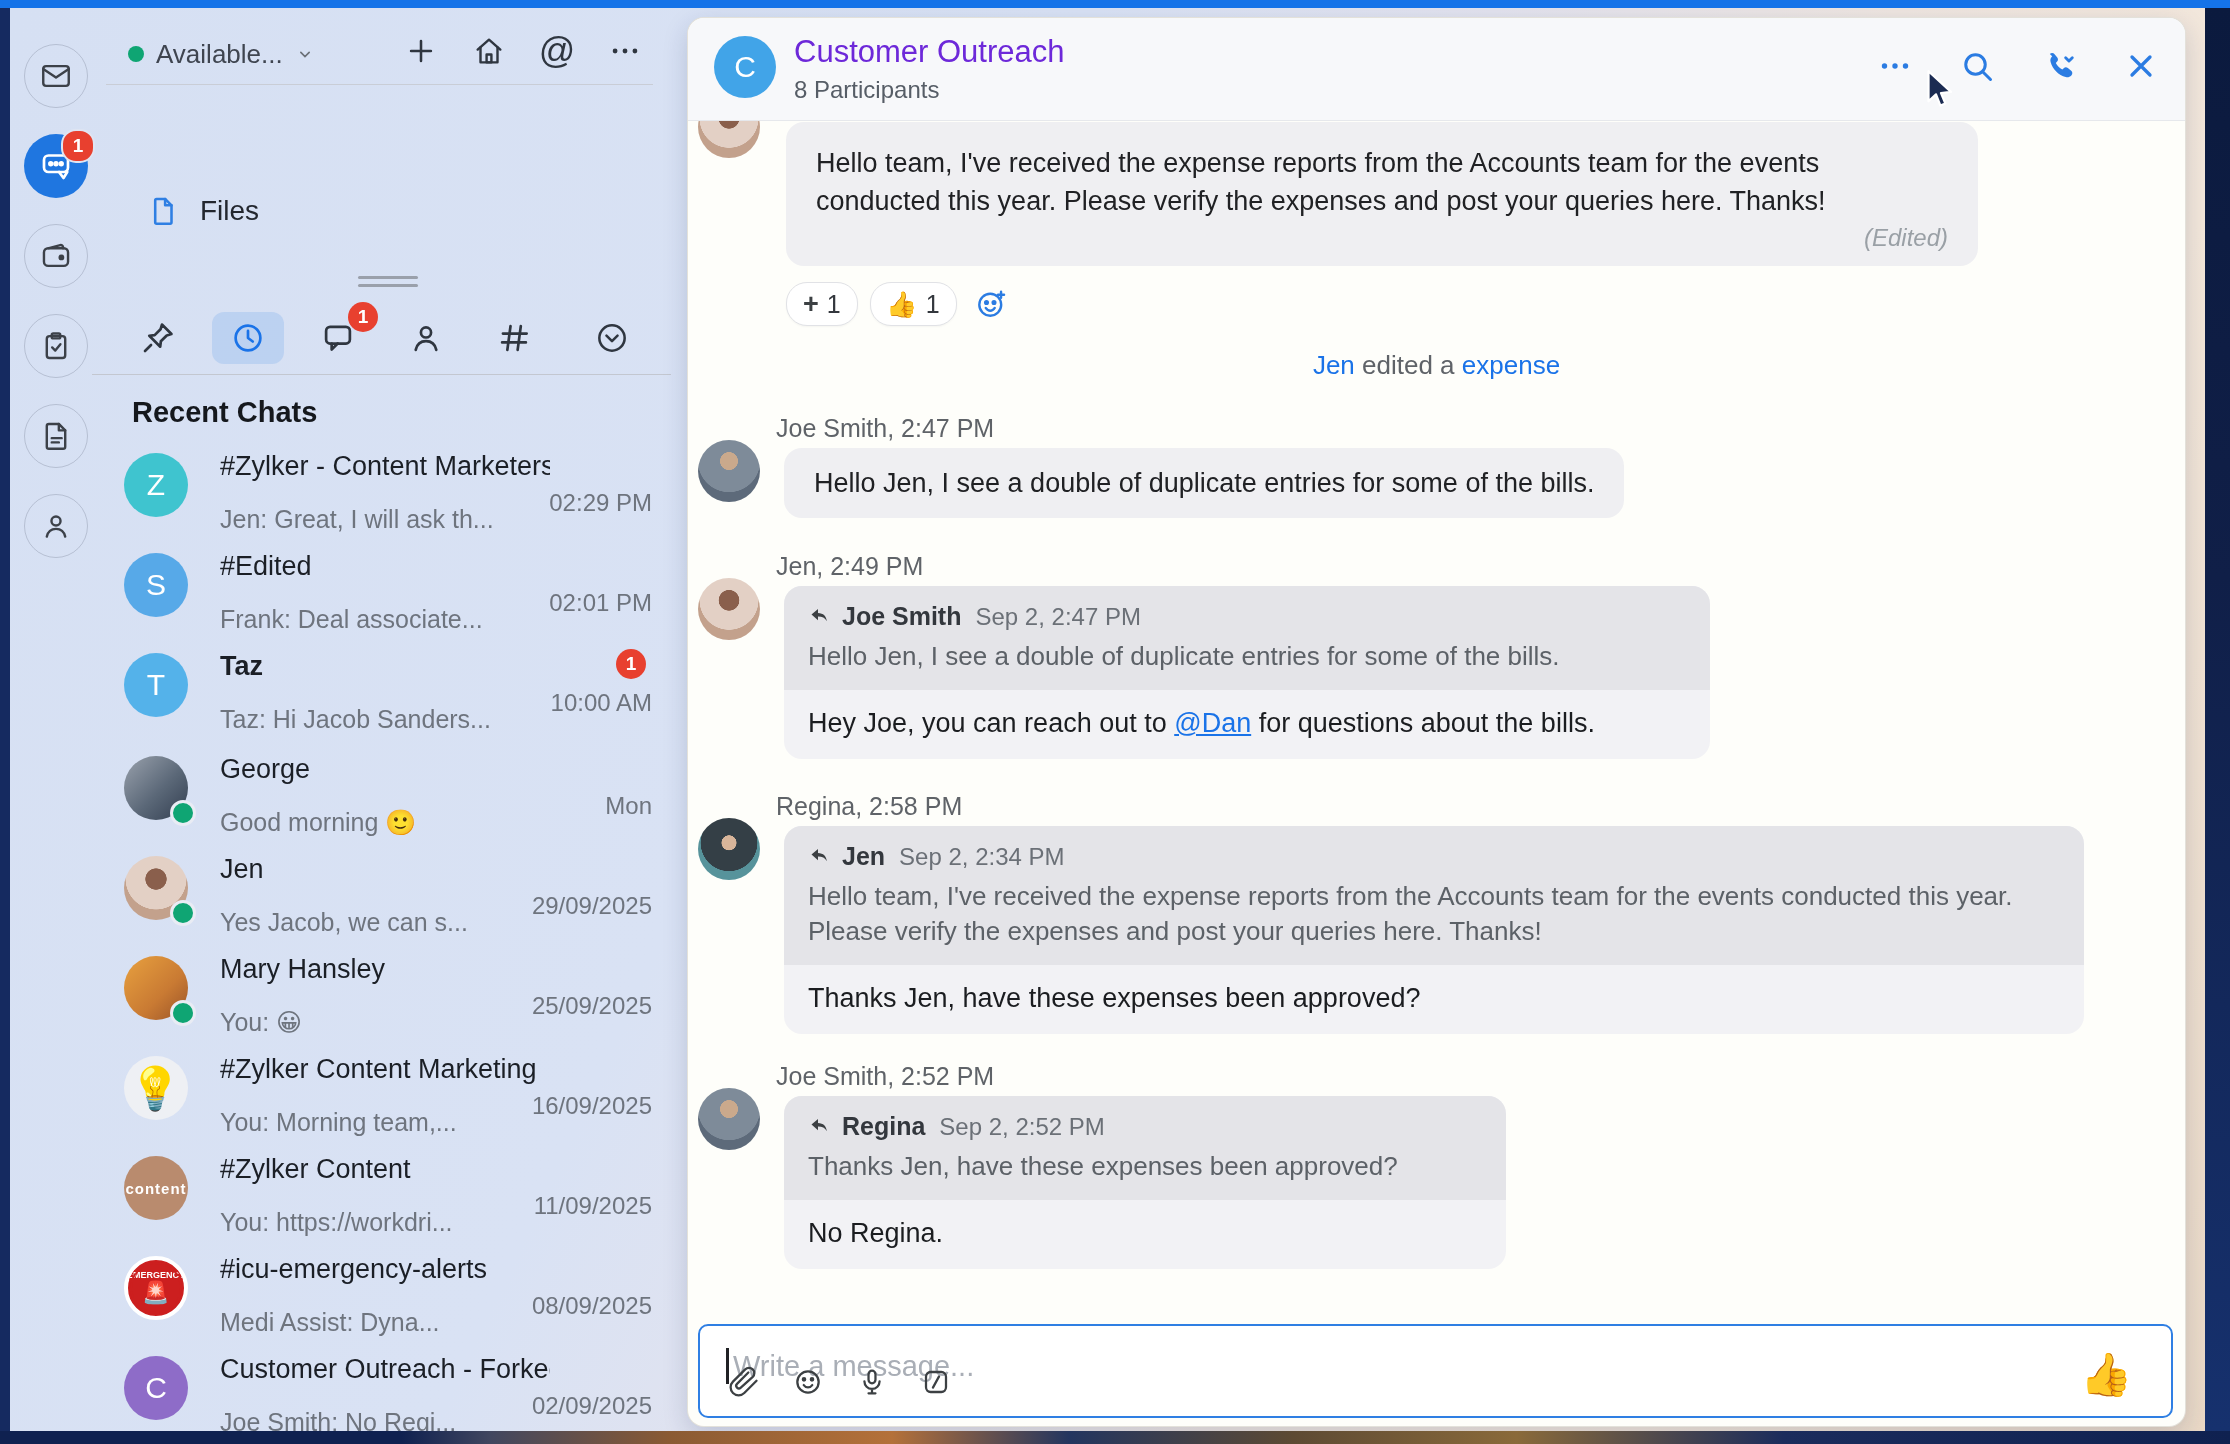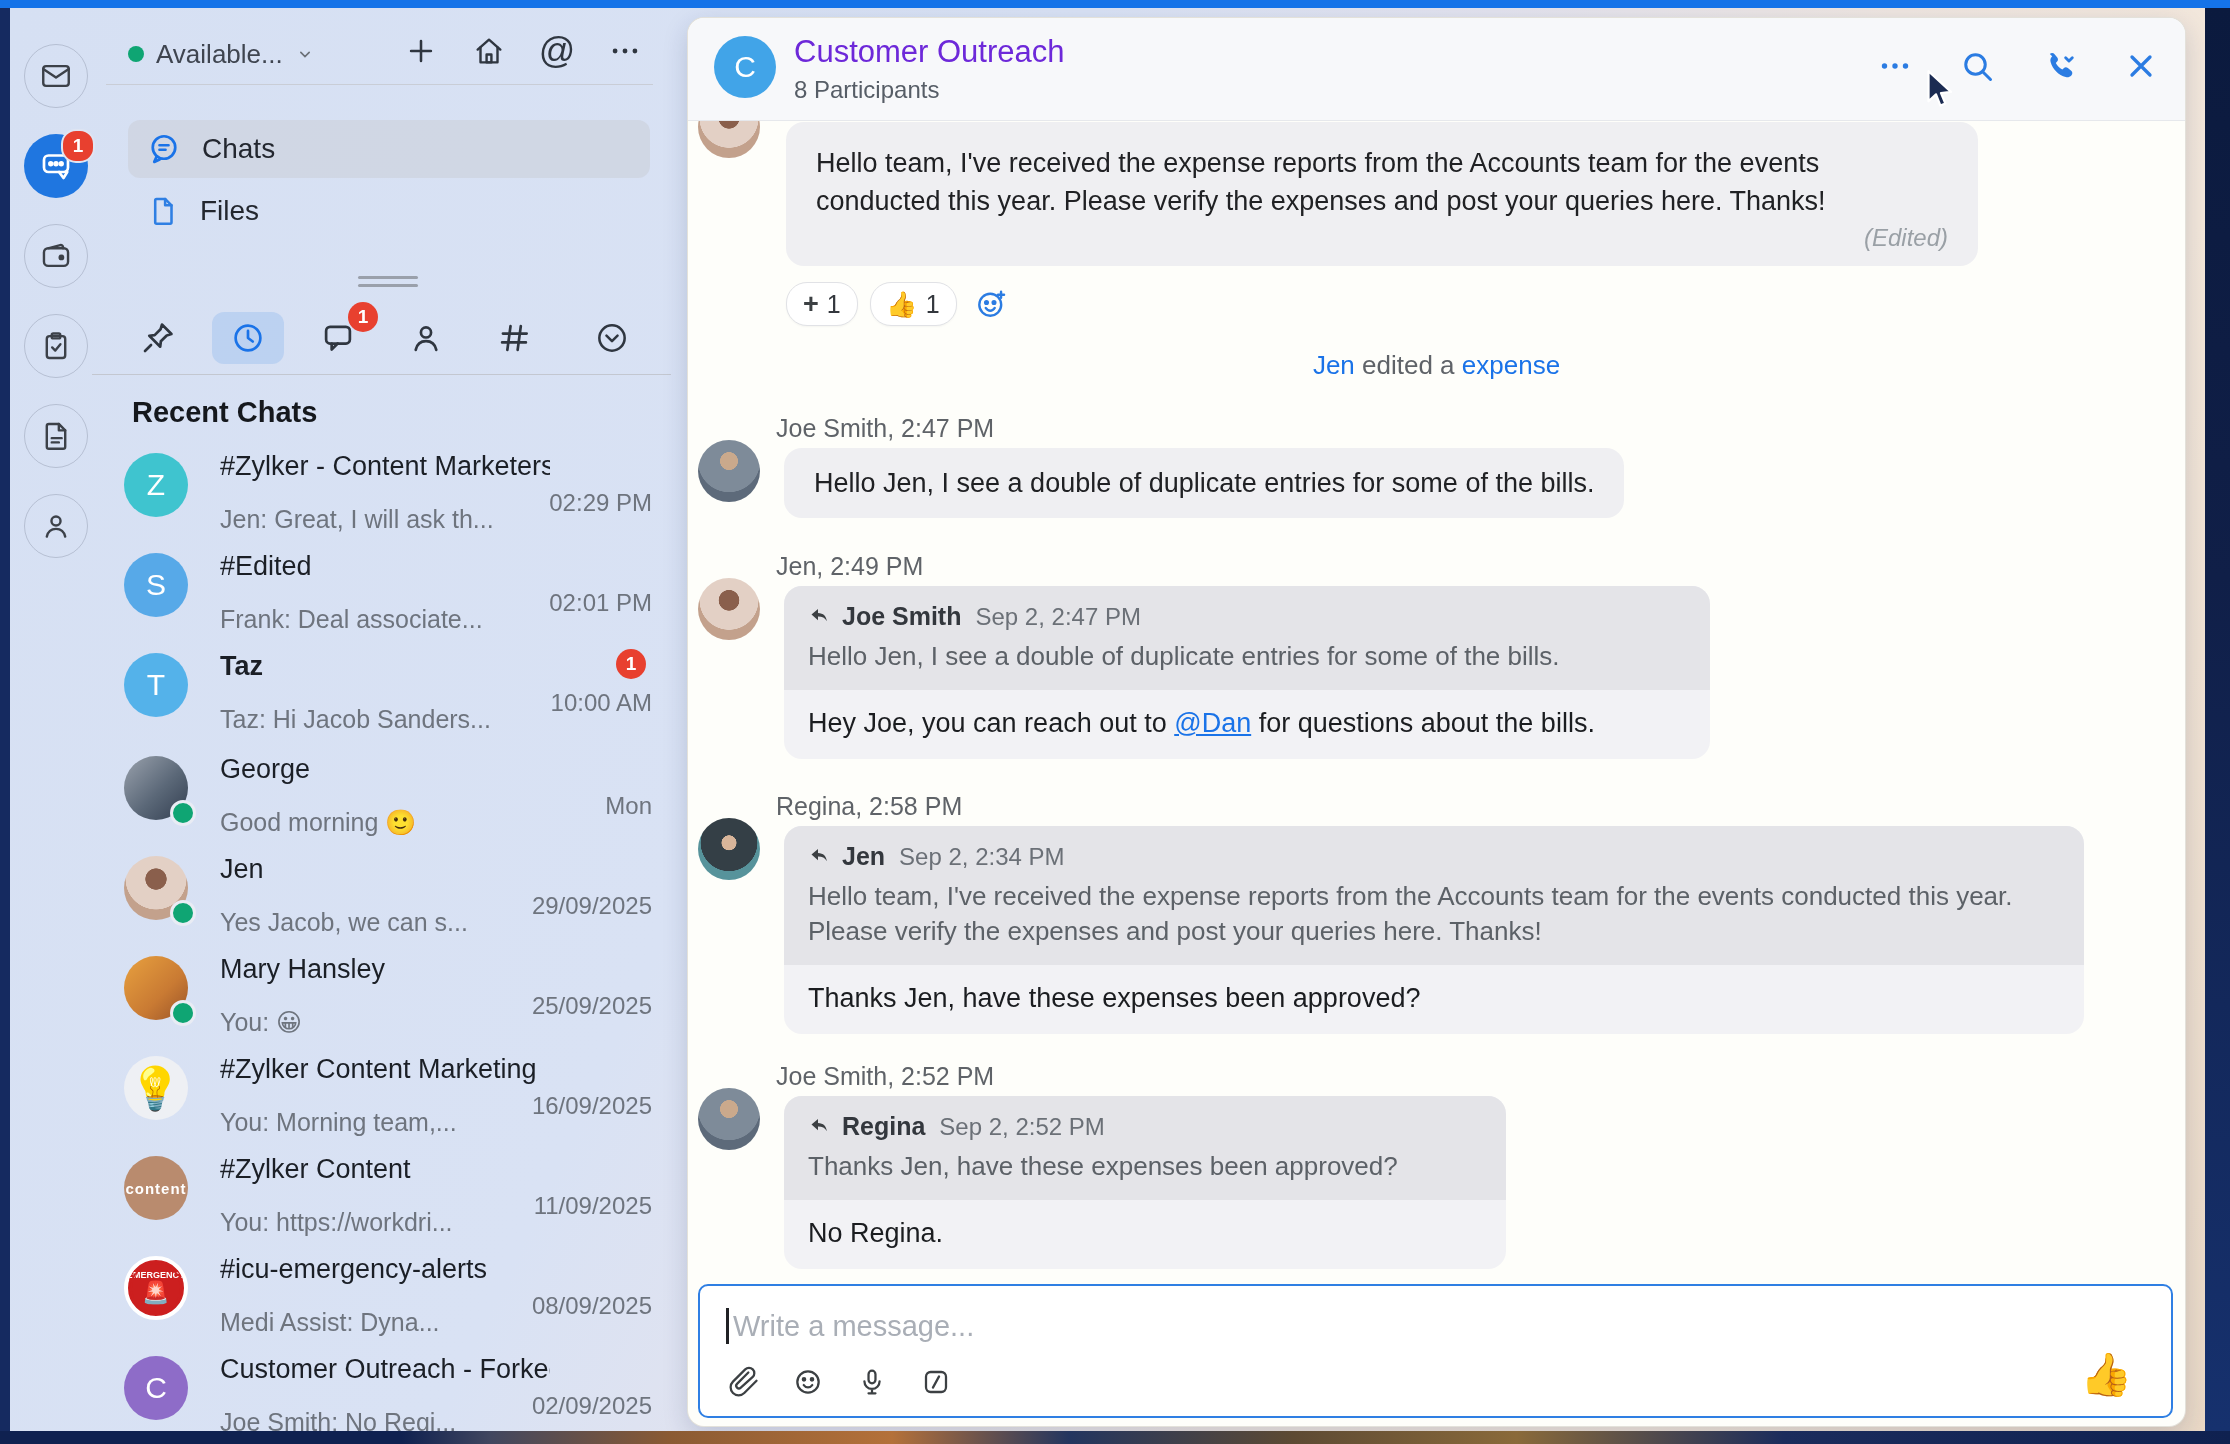--- a/index.html
+++ b/index.html
@@ -94,21 +94,21 @@
   .notice .action{color:#5f6368;}
   .q-bubble{position:absolute;border-radius:18px;overflow:hidden;background:#f2f2f5;}
   .quote{background:#e4e4e8;padding:16px 24px 16px;}
   .q-head{display:flex;align-items:center;gap:10px;}
   .q-author{font-size:25px;font-weight:bold;color:#33373d;}
   .q-time{font-size:24px;color:#6b7077;margin-left:4px;}
   .q-text{font-size:26px;line-height:35px;color:#5c6167;margin-top:8px;}
   .reply{padding:18px 24px 20px;font-size:27px;color:#1b1d20;}
   .mention{color:#1a73e8;text-decoration:underline;}
   
-  .composer{position:absolute;left:10px;right:12px;bottom:8px;height:134px;border:2px solid #2f7fe3;border-radius:10px;background:#fff;z-index:2;box-sizing:border-box;}
+  .composer{position:absolute;left:10px;right:12px;bottom:8px;height:94px;border:2px solid #2f7fe3;border-radius:10px;background:#fff;z-index:2;box-sizing:border-box;}
   .composer-input{position:absolute;left:26px;top:22px;display:flex;align-items:center;gap:4px;}
   .caret{width:3px;height:36px;background:#202124;}
   .ph{font-size:29px;color:#a9aeb6;}
   .composer-icons{position:absolute;left:26px;bottom:16px;display:flex;gap:28px;align-items:center;color:#3c4043;}
   .composer-icons .icon-btn{width:36px;height:36px;display:flex;align-items:center;justify-content:center;}
   .thumb-send{position:absolute;right:38px;bottom:20px;font-size:42px;line-height:1;}
 </style>
 </head>
 <body>
 
@@ -209,30 +209,20 @@
           <svg width="34" height="34" viewBox="0 0 24 24" fill="currentColor">
             <circle cx="5" cy="12" r="1.7"></circle>
             <circle cx="12" cy="12" r="1.7"></circle>
             <circle cx="19" cy="12" r="1.7"></circle>
           </svg>
         </span>
     </span>
   </div>
   <div class="side-sep"></div>
 
-  <div class="nav-item selected" style="top:112px">
-    <span style="color:#1a73e8">
-      <svg width="36" height="36" viewBox="0 0 24 24" fill="none" stroke="currentColor" stroke-width="1.8" stroke-linecap="round" stroke-linejoin="round">
-          <circle cx="12" cy="11" r="7.5"></circle>
-          <path d="M7 17.2L5.5 20.6l3.6-1.6"></path>
-          <path d="M9 9.5h6M9 12.5h4"></path>
-        </svg>
-    </span>
-    <span class="nav-label">Chats</span>
-  </div>
   <div class="nav-item" style="top:174px">
     <span style="color:#2f7fe3">
       <svg width="34" height="34" viewBox="0 0 24 24" fill="none" stroke="currentColor" stroke-width="1.8" stroke-linecap="round" stroke-linejoin="round">
           <path d="M7.5 3.5h6L18 8v12a1 1 0 0 1-1 1H7.5a1 1 0 0 1-1-1v-15.5a1 1 0 0 1 1-1z"></path>
           <path d="M13.5 3.5V8H18"></path>
         </svg>
     </span>
     <span class="nav-label">Files</span>
   </div>
 

